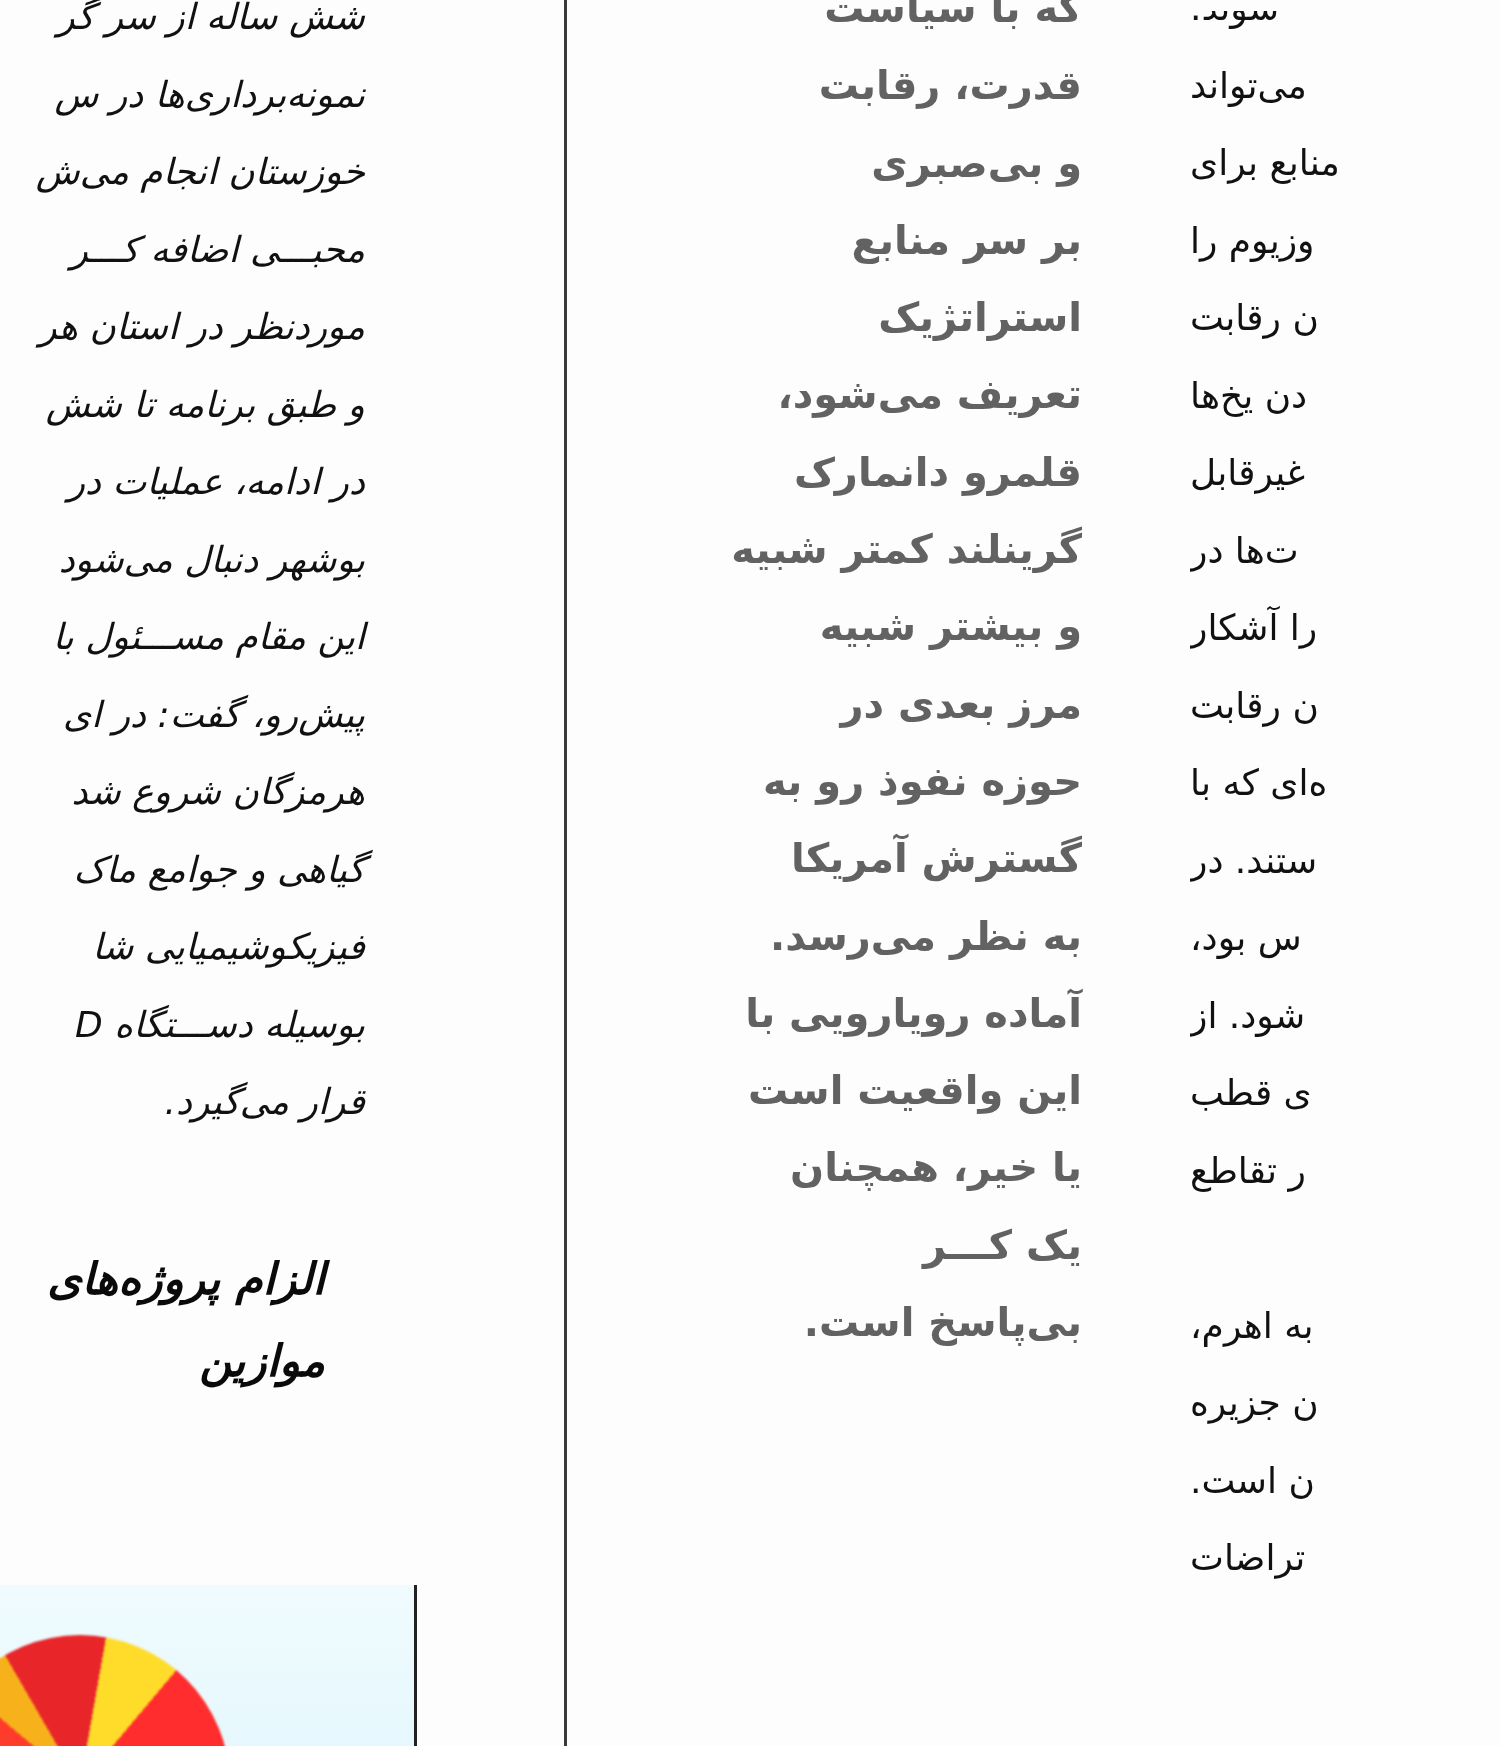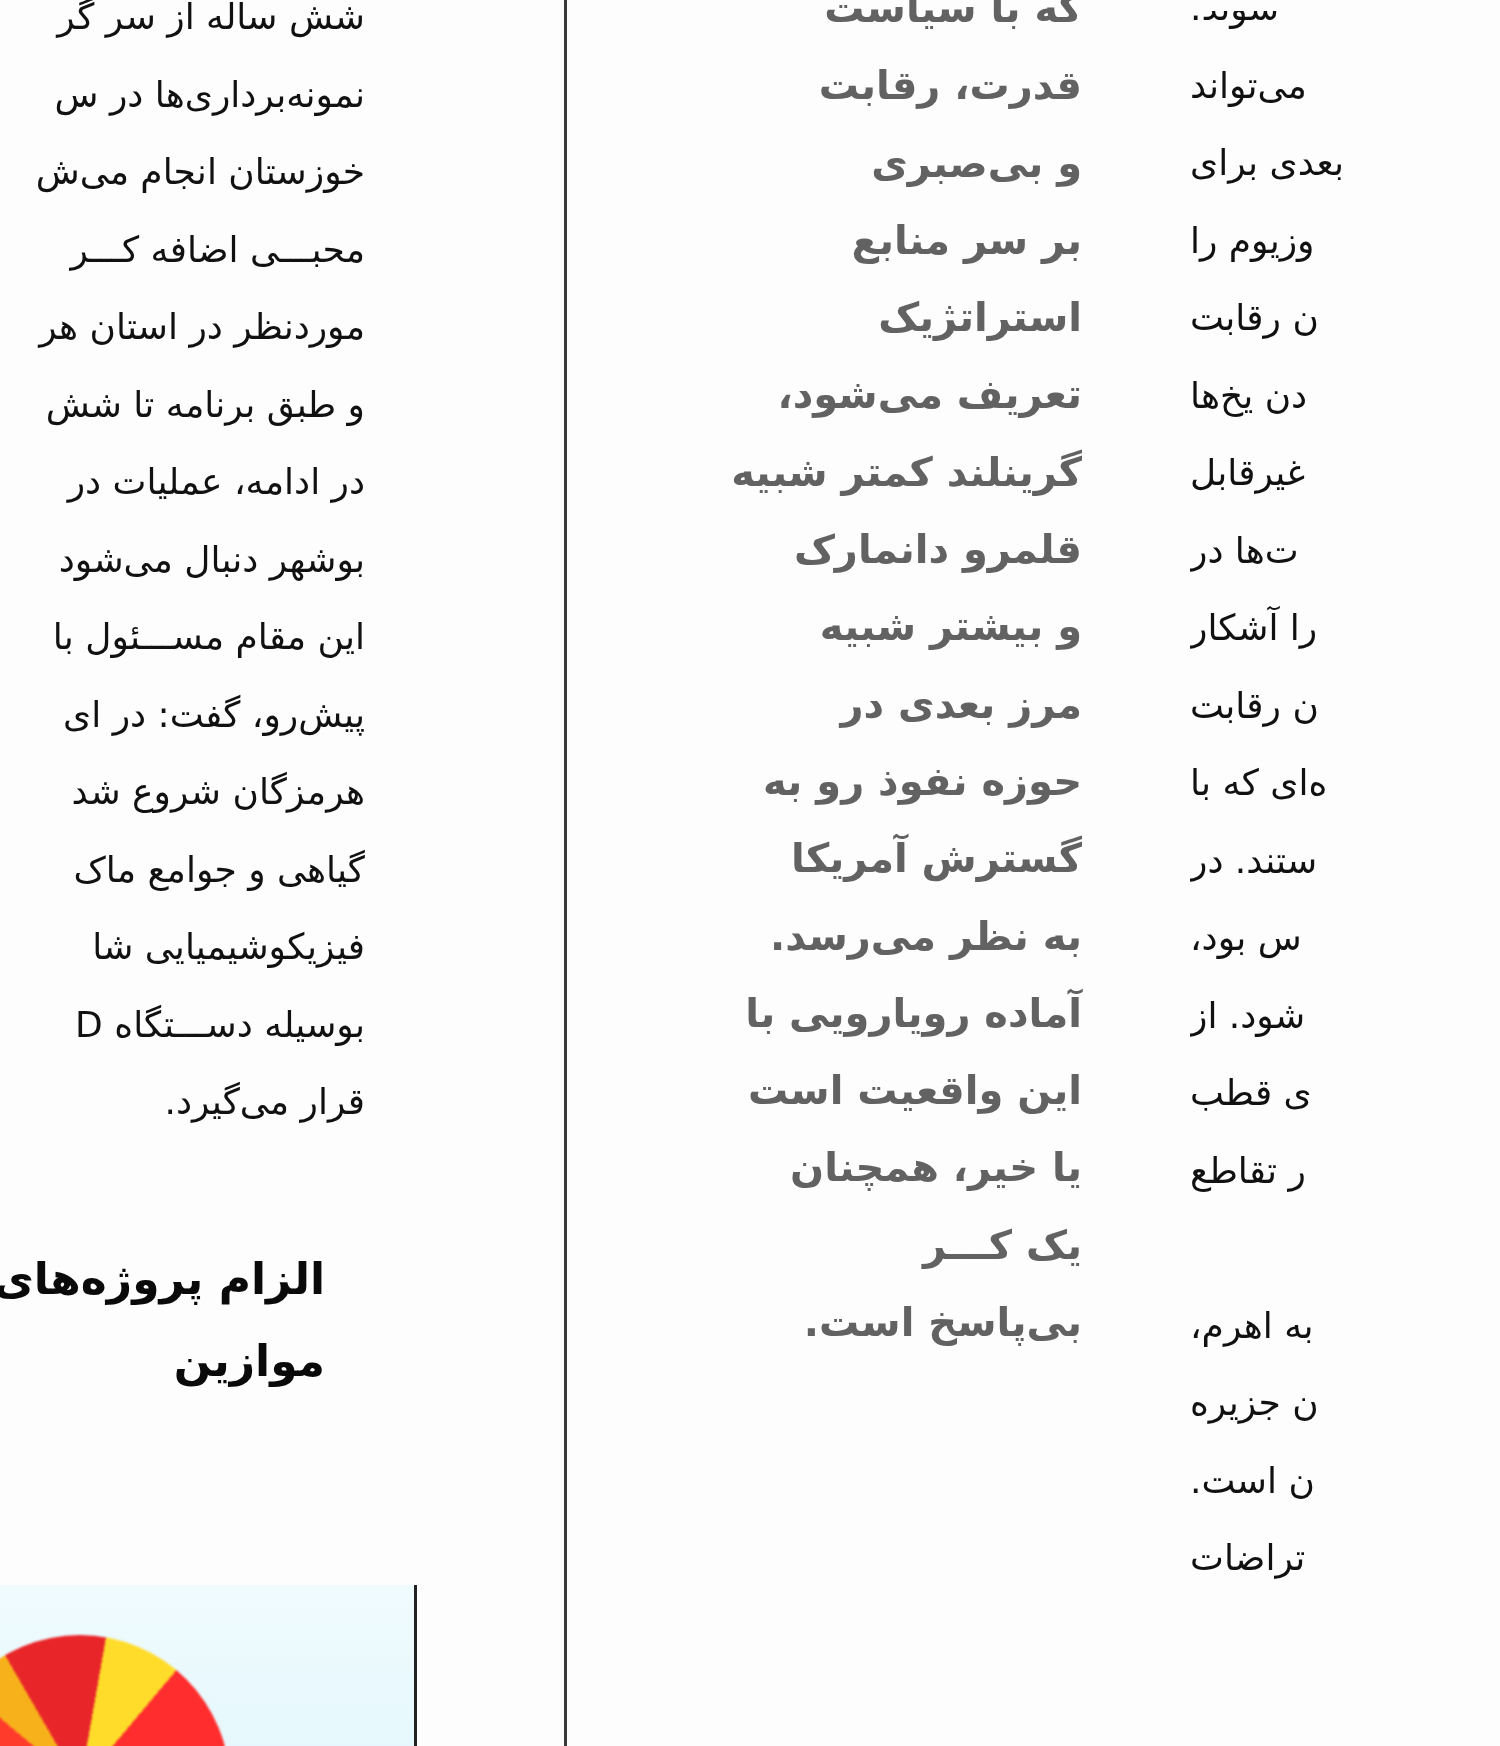--- a/index.html
+++ b/index.html
@@ -20,20 +20,21 @@
     background: #fdfdfd;
   }
   
   .col-left {
     position: absolute;
     top: 0;
     left: 0;
     width: 405px;
     height: 1428px;
     overflow: hidden;
+    font-style: italic;
   }
   .col-left .body-lines {
     position: absolute;
     top: -22px;
     right: 40px;
     width: 900px;
     direction: rtl;
     text-align: right;
   }
   .body-line {
@@ -187,39 +188,39 @@
 
   <div class="divider"></div>
 
   <aside class="pullquote">
     <span class="pq-line">که با سیاست</span>
     <span class="pq-line">قدرت، رقابت</span>
     <span class="pq-line">و بی‌صبری</span>
     <span class="pq-line">بر سر منابع</span>
     <span class="pq-line">استراتژیک</span>
     <span class="pq-line">تعریف می‌شود،</span>
+    <span class="pq-line">قلمرو دانمارک</span>
     <span class="pq-line">گرینلند کمتر شبیه</span>
-    <span class="pq-line">قلمرو دانمارک</span>
     <span class="pq-line">و بیشتر شبیه</span>
     <span class="pq-line">مرز بعدی در</span>
     <span class="pq-line">حوزه نفوذ رو به</span>
     <span class="pq-line">گسترش آمریکا</span>
     <span class="pq-line">به نظر می‌رسد.</span>
     <span class="pq-line">آماده رویارویی با</span>
     <span class="pq-line">این واقعیت است</span>
     <span class="pq-line">یا خیر، همچنان</span>
     <span class="pq-line">یک کـــر</span>
     <span class="pq-line">بی‌پاسخ است.</span>
   </aside>
 
   <section class="col-right">
     <div class="body-lines">
       <span class="body-line"><span>شوند.</span></span>
       <span class="body-line"><span>می‌تواند</span></span>
-      <span class="body-line"><span>بعدی برای</span></span>
+      <span class="body-line"><span>منابع برای</span></span>
       <span class="body-line"><span>وزیوم را</span></span>
       <span class="body-line"><span>ن رقابت</span></span>
       <span class="body-line"><span>دن یخ‌ها</span></span>
       <span class="body-line"><span>غیرقابل</span></span>
       <span class="body-line"><span>ت‌ها در</span></span>
       <span class="body-line"><span>را آشکار</span></span>
       <span class="body-line"><span>ن رقابت</span></span>
       <span class="body-line"><span>ه‌ای که با</span></span>
       <span class="body-line"><span>ستند. در</span></span>
       <span class="body-line"><span>س بود،</span></span>

